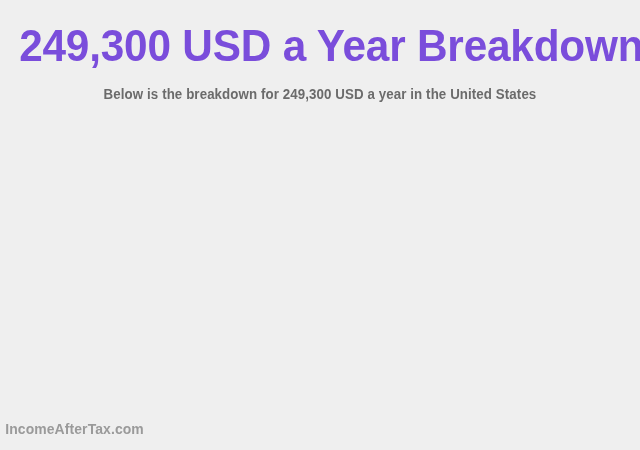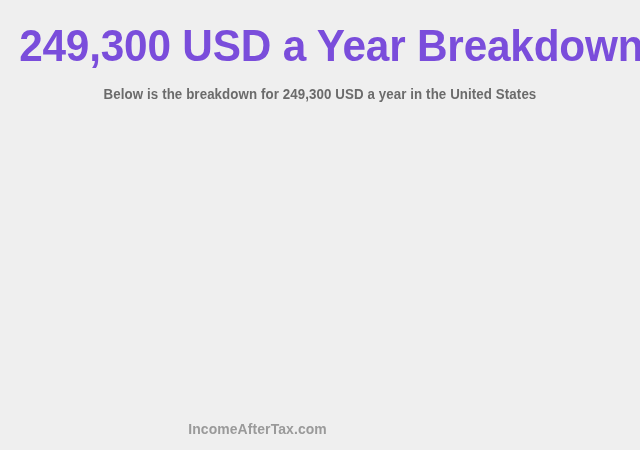--- a/index.html
+++ b/index.html
@@ -78,21 +78,21 @@
     height: 298px;
     background: transparent;
   }
 
   
   .site-footer {
     position: absolute;
     left: 0;
     top: 420px;
     width: 516px;
-    text-align: center;
+    text-align: left;
   }
 
   .footer-credit {
     display: inline-block;
     color: #9a9a9a;
     font-family: "Liberation Sans Narrow", "Liberation Sans", sans-serif;
     font-size: 15px;
     line-height: 18px;
     font-weight: 700;
     letter-spacing: 0.1px;

